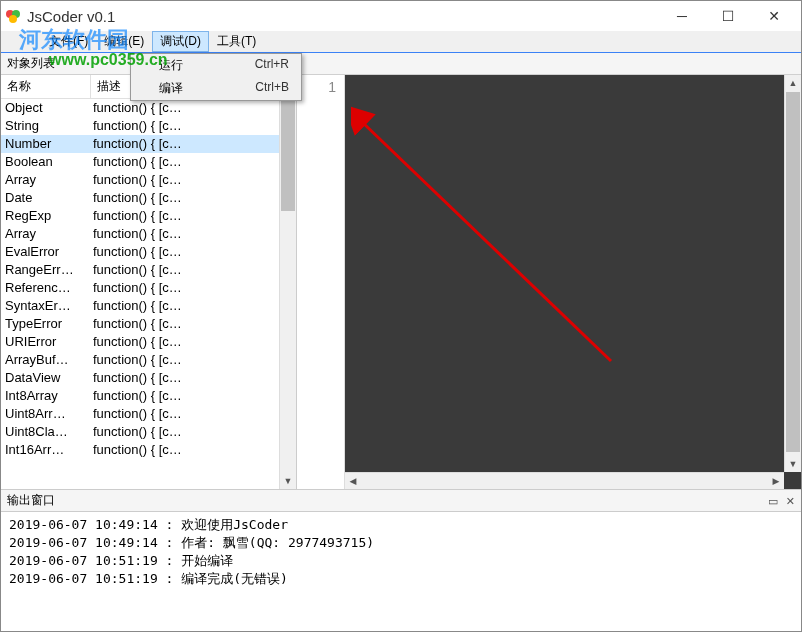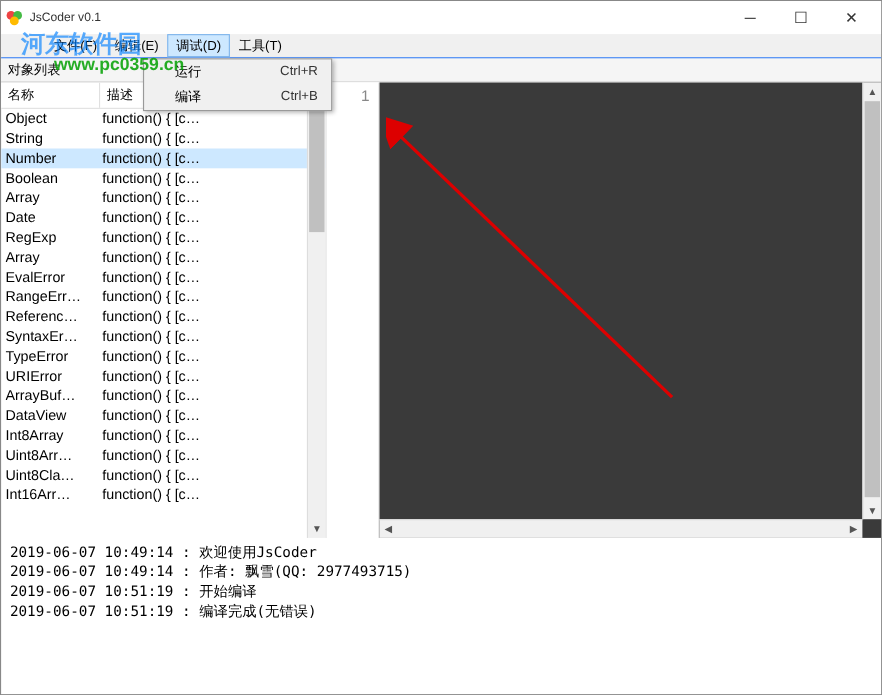--- a/index.html
+++ b/index.html
@@ -1,20 +1,20 @@
 <!DOCTYPE html>
 <html><head>
 <meta charset="utf-8">
 <style>
 * { margin: 0; padding: 0; box-sizing: border-box; font-family: "Microsoft YaHei", SimSun, sans-serif; }
 body { background: #fff; overflow: hidden; }
 .window { width: 802px; height: 632px; border: 1px solid #888; background: #fff; position: relative; }
 .titlebar { height: 30px; display: flex; align-items: center; padding: 0 4px; background: #fff; }
 .titlebar .icon { width: 16px; height: 16px; margin-right: 6px; }
-.titlebar .title { flex: 1; font-size: 11px; color: #333; }
+.titlebar .title { flex: 1; font-size: 15px; color: #333; }
 .winbtns { display: flex; }
 .winbtn { width: 46px; height: 30px; display: flex; align-items: center; justify-content: center; font-size: 14px; color: #333; }
 
 .menubar { height: 22px; display: flex; align-items: center; background: #f0f0f0; font-size: 12px; position: relative; border-bottom:1px solid #3b82f6;padding-left:40px;}
 .menuitem { padding: 2px 8px; cursor: default; }
 .menuitem.active { background: #cde8ff; border:1px solid #7eb4ea; padding:1px 7px;}
 .dropdown { position: absolute; top: 22px; left: 129px; background: #f0f0f0; border: 1px solid #999; box-shadow: 2px 2px 4px rgba(0,0,0,0.3); z-index: 100; font-size:12px; }
 .dropdown-item { display: flex; padding: 3px 12px 3px 28px; white-space: nowrap; width: 170px; justify-content: space-between; }
 .dropdown-item .shortcut { color:#333; margin-left:28px; }
 
@@ -195,20 +195,27 @@
         <div class="thumb"></div>
         <div class="arr dn">▼</div>
       </div>
       <div class="hscroll">
         <div class="arr l">◀</div>
         <div class="arr r">▶</div>
       </div>
     </div>
   </div>
 
+  <div class="output-title">
+    <span>输出窗口</span>
+    <span class="btns">
+      <span>▭</span>
+      <span>✕</span>
+    </span>
+  </div>
   <div class="output" id="output">2019-06-07 10:49:14 : 欢迎使用JsCoder
 2019-06-07 10:49:14 : 作者: 飘雪(QQ: 2977493715)
 2019-06-07 10:51:19 : 开始编译
 2019-06-07 10:51:19 : 编译完成(无错误)</div>
 
   <div class="watermark1">河东软件园</div>
   <div class="watermark2">www.pc0359.cn</div>
 
   <svg class="arrow-overlay" width="300" height="300">
     <defs>

